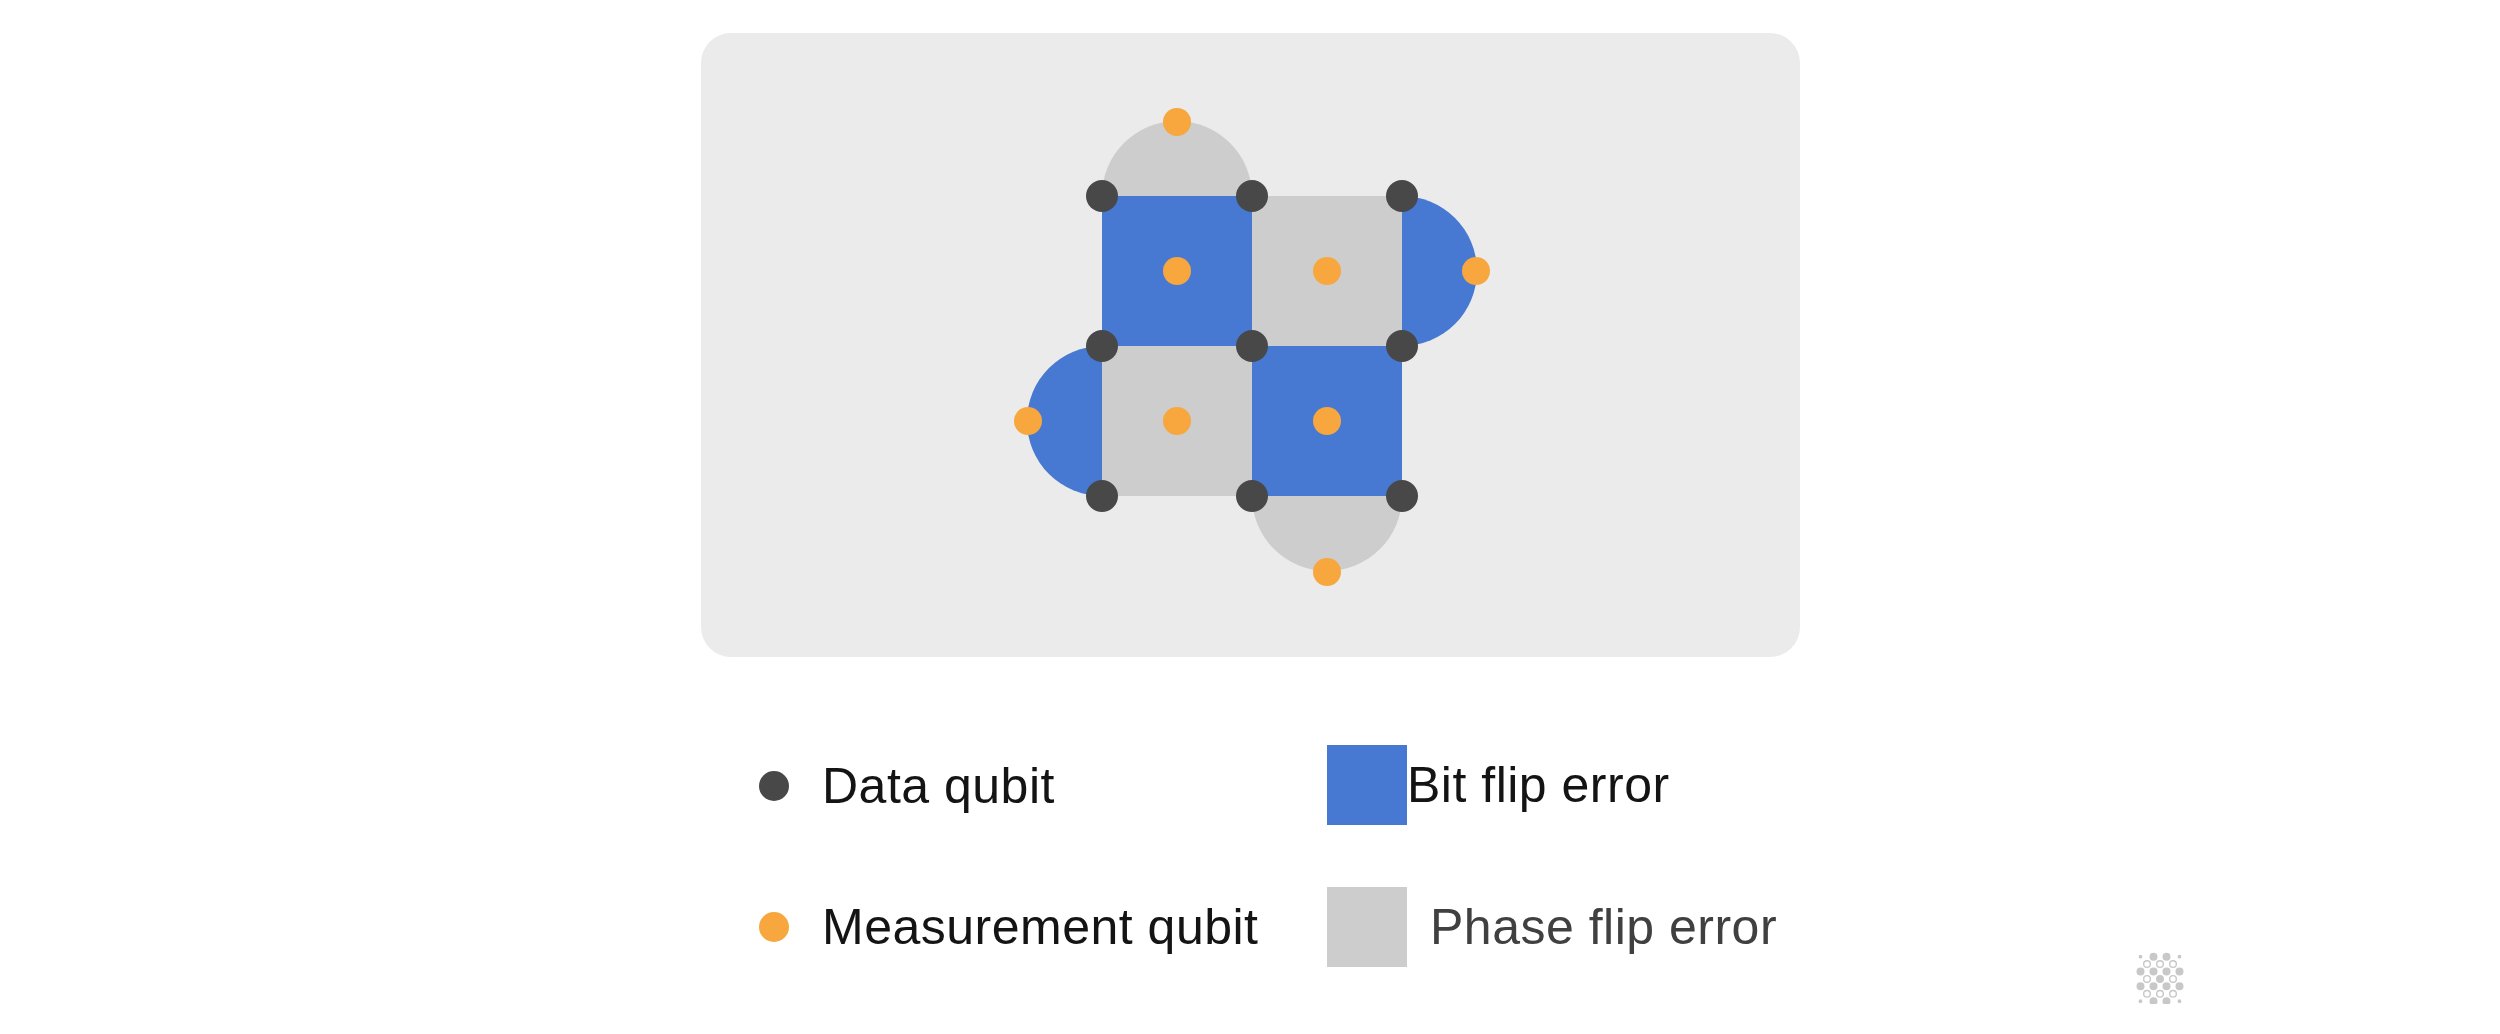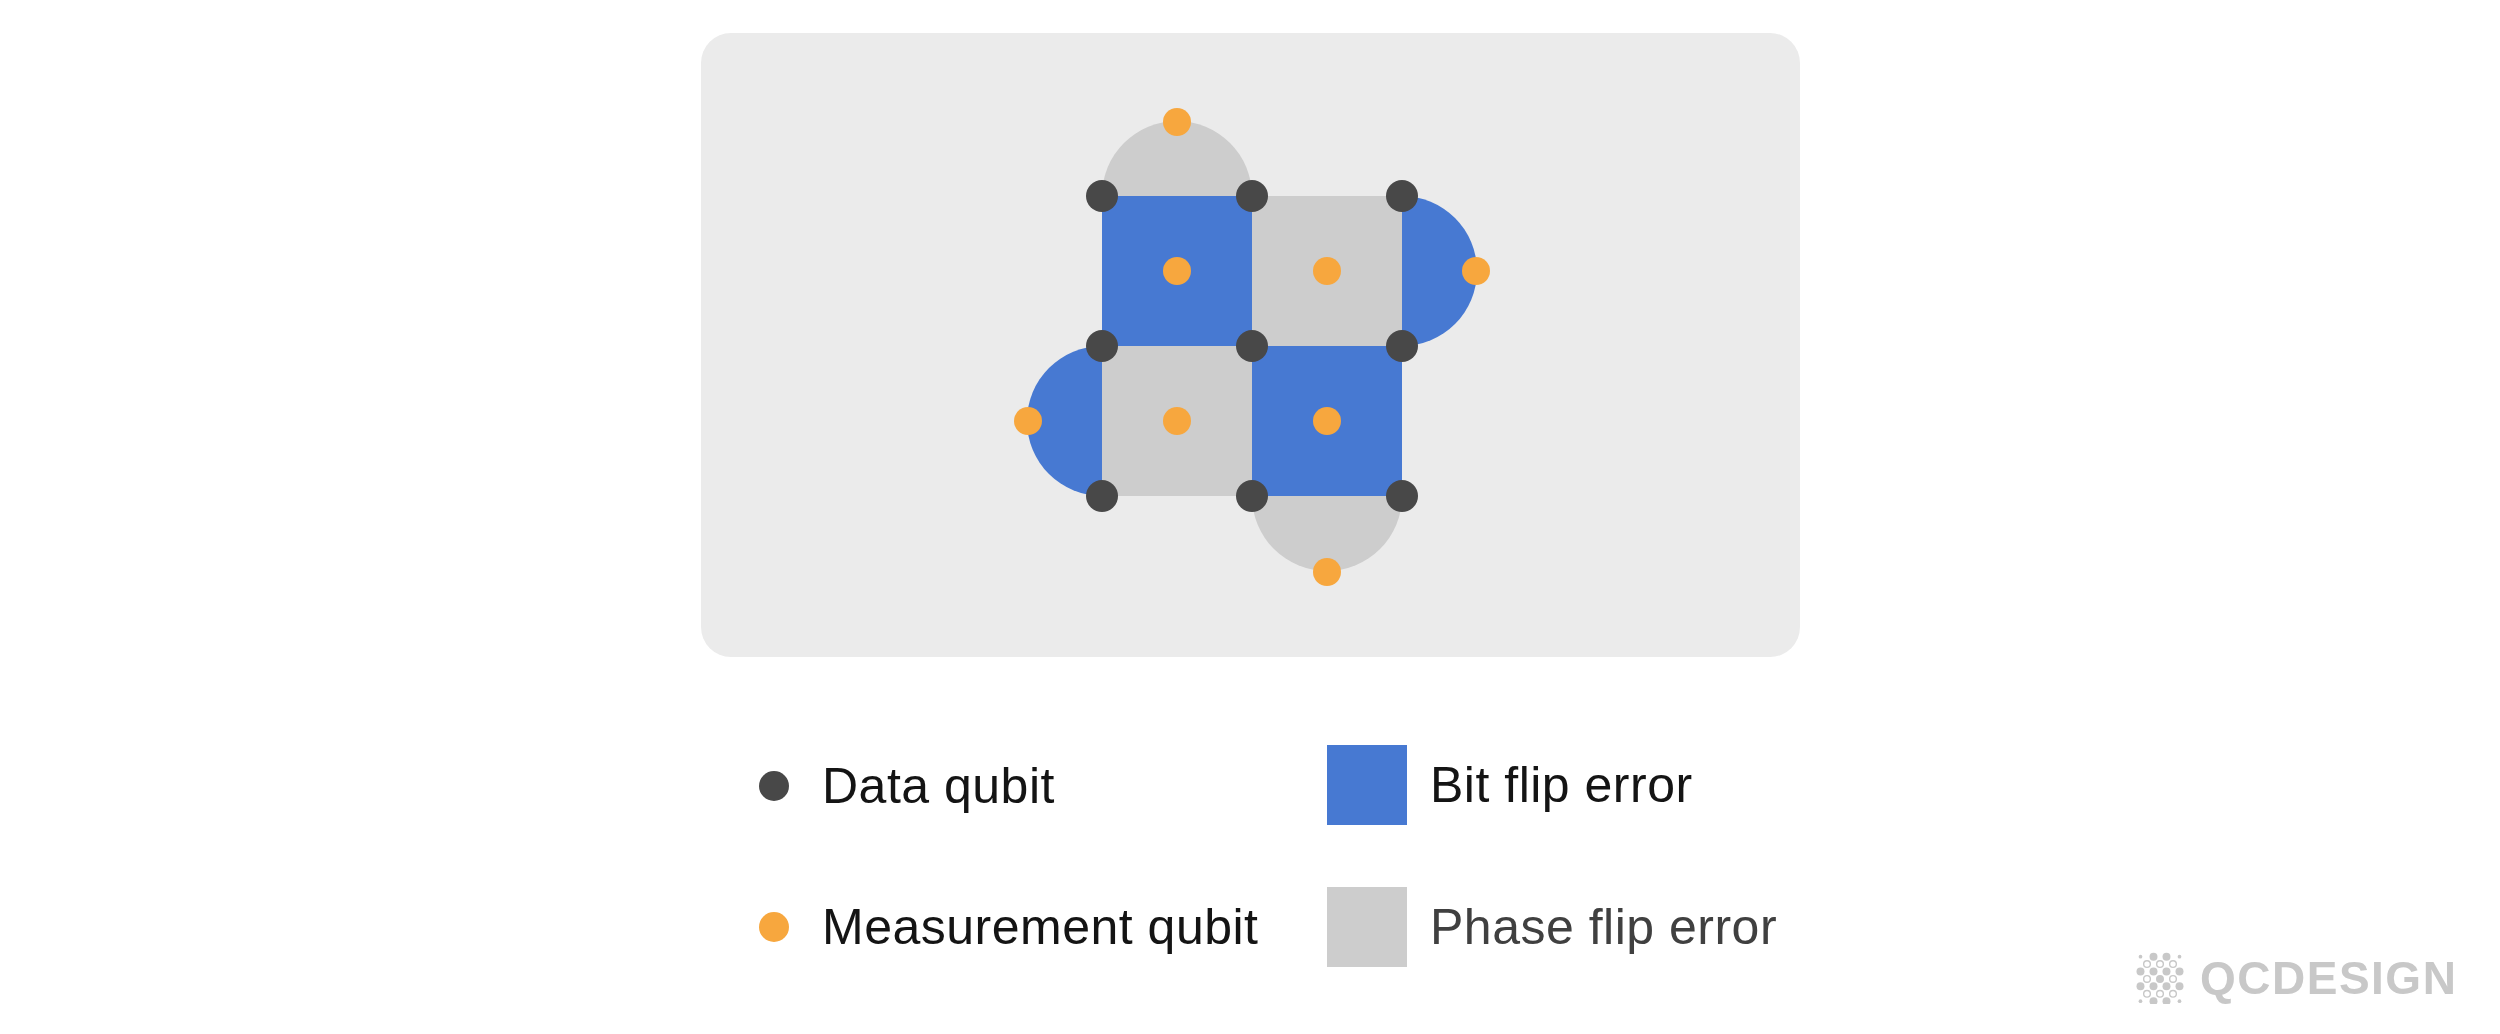--- a/index.html
+++ b/index.html
@@ -4,21 +4,21 @@
 <style>
   html,body{margin:0;padding:0}
   body{
     width:2500px;height:1034px;position:relative;overflow:hidden;
     font-family:"Liberation Sans",sans-serif;background:#ffffff;
   }
   #diagram-svg{position:absolute;left:0;top:0}
   .legend-item{position:absolute;display:flex;align-items:center}
   .li-1{left:759px;top:756px;height:60px;gap:33px}
   .li-2{left:759px;top:897px;height:60px;gap:33px}
-  .li-3{left:1327px;top:745px;height:80px;gap:23px}
+  .li-3{left:1327px;top:745px;height:80px;}
   .li-4{left:1327px;top:887px;height:80px;gap:23px}
   .marker-dot{width:30px;height:30px;border-radius:50%;flex:none}
   .marker-square{width:80px;height:80px;flex:none}
   .legend-label{font-size:50px;line-height:1;white-space:nowrap;letter-spacing:0.5px}
   .logo{position:absolute;left:2134px;top:952px;height:52px;display:flex;align-items:center;gap:14px}
   .logo-text{font-size:46px;font-weight:bold;letter-spacing:1.5px;line-height:1;white-space:nowrap}
 </style>
 </head>
 <body style="background-color: rgb(255, 255, 255);">
 
@@ -95,14 +95,13 @@
       <circle cx="14" cy="13" r="3.6"></circle>
         <circle cx="28" cy="13" r="3.6"></circle>
         <circle cx="42" cy="13" r="3.6"></circle>
       <circle cx="14" cy="29" r="3.6"></circle>
         <circle cx="42" cy="29" r="3.6"></circle>
       <circle cx="14" cy="45" r="3.6"></circle>
         <circle cx="28" cy="45" r="3.6"></circle>
         <circle cx="42" cy="45" r="3.6"></circle>
     </g>
   </svg>
-  <span class="logo-text">QCDESIGN</span>
 </div>
 
 </body></html>

